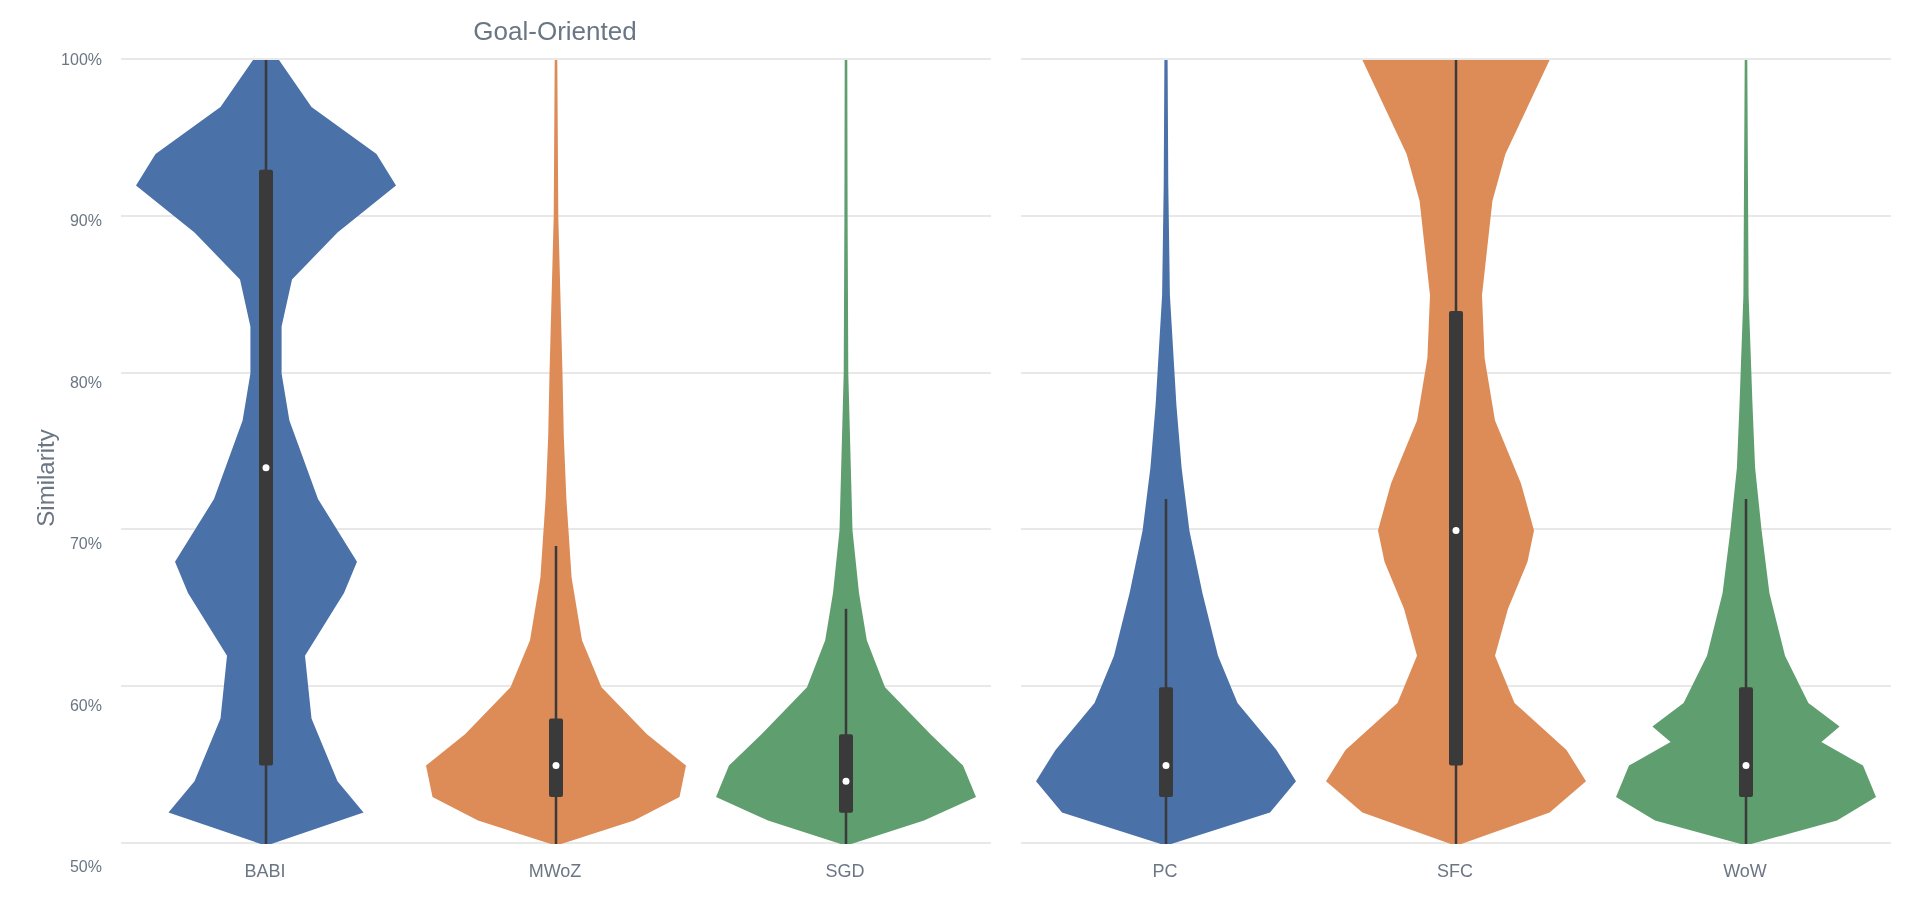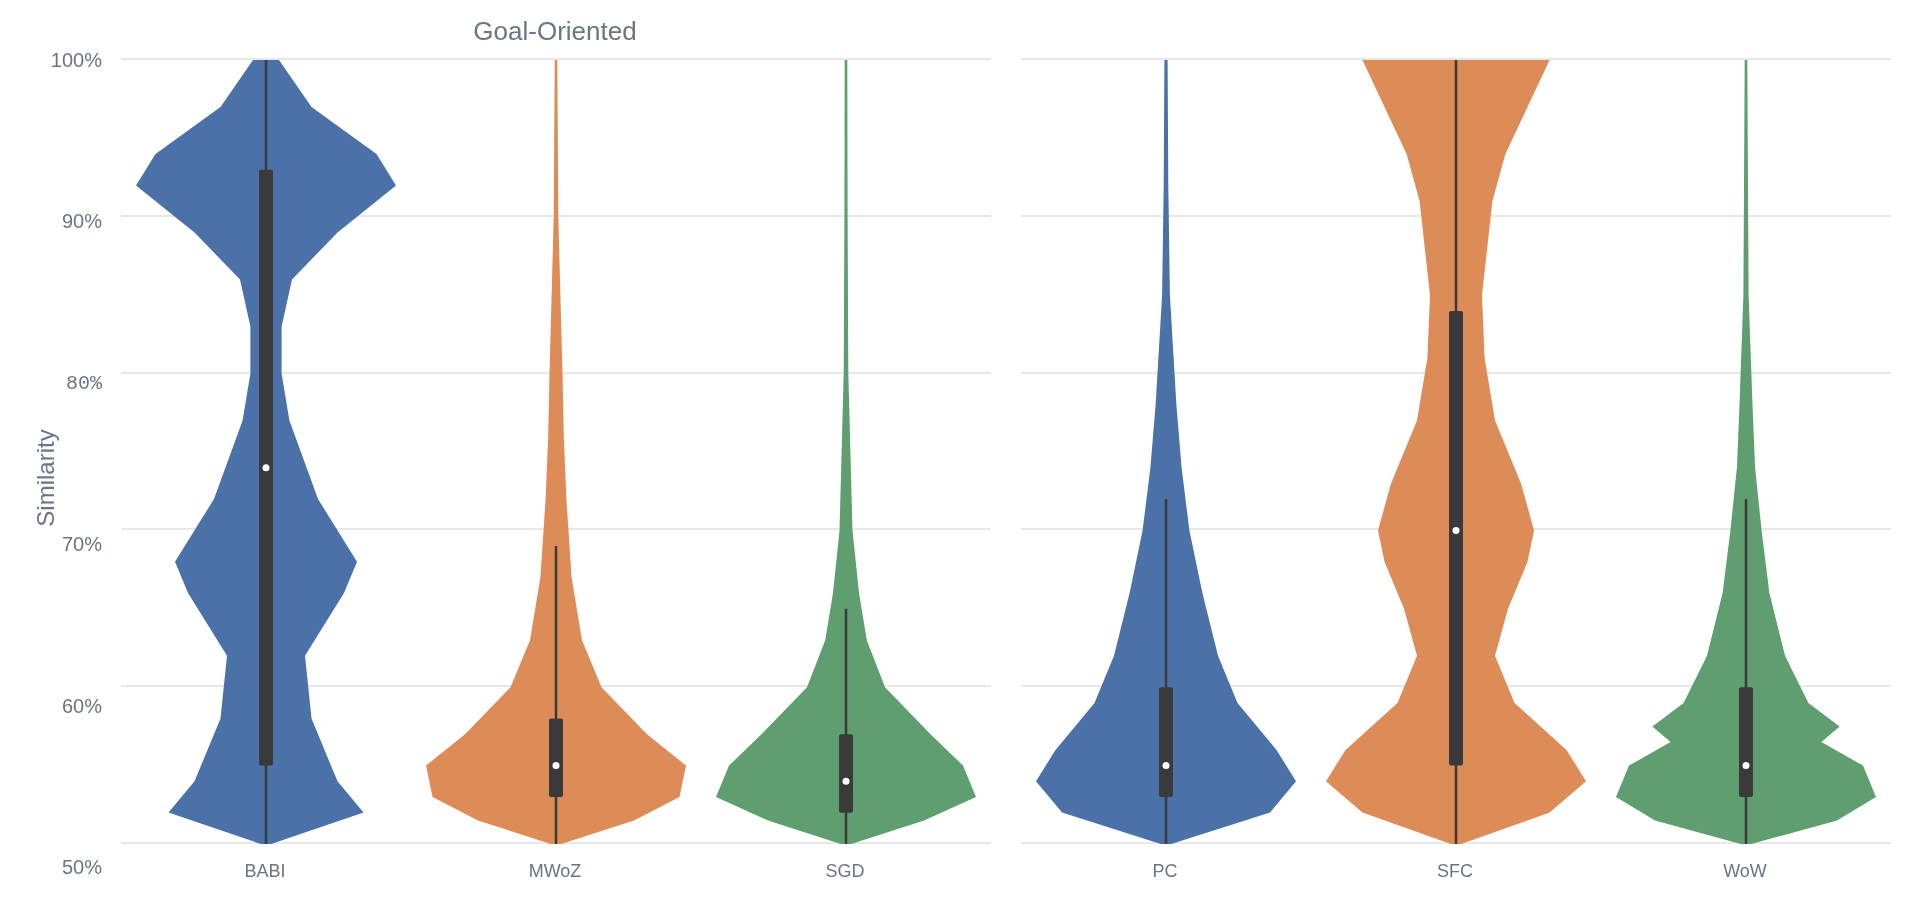--- a/index.html
+++ b/index.html
@@ -49,21 +49,21 @@
   .y-axis {
     position: absolute;
     left: 40px;
     top: 60px;
     bottom: 56px;
     width: 70px;
   }
   .y-tick-label {
     position: absolute;
     right: 8px;
-    font-size: 20px;
+    font-size: 16px;
     color: #6b7684;
     transform: translateY(-50%);
   }
   .y-title {
     position: absolute;
     left: 6px;
     top: 50%;
     transform: translateX(-50%) rotate(-90deg);
     transform-origin: center;
     font-size: 24px;
@@ -79,21 +79,21 @@
   }
 </style>
 </head>
 <body>
 
 <div class="y-axis">
   <div class="y-title">Similarity</div>
   <div class="y-tick-label" style="bottom:0%; transform: translateY(50%);">50%</div>
   <div class="y-tick-label" style="bottom:20%; transform: translateY(50%);">60%</div>
   <div class="y-tick-label" style="bottom:40%; transform: translateY(50%);">70%</div>
-  <div class="y-tick-label" style="bottom:60%; transform: translateY(50%); font-family: Liberation Mono, monospace;">80%</div>
+  <div class="y-tick-label" style="bottom:60%; transform: translateY(50%);">80%</div>
   <div class="y-tick-label" style="bottom:80%; transform: translateY(50%);">90%</div>
   <div class="y-tick-label" style="bottom:100%; transform: translateY(50%);">100%</div>
 </div>
 
 <div class="chart-area">
 
   <div class="panel" style="left:0; width:870px;">
     <div class="panel-title">Goal-Oriented</div>
     <div class="plot" id="plot-0">
       <div class="gridline" style="bottom:0%"></div>

